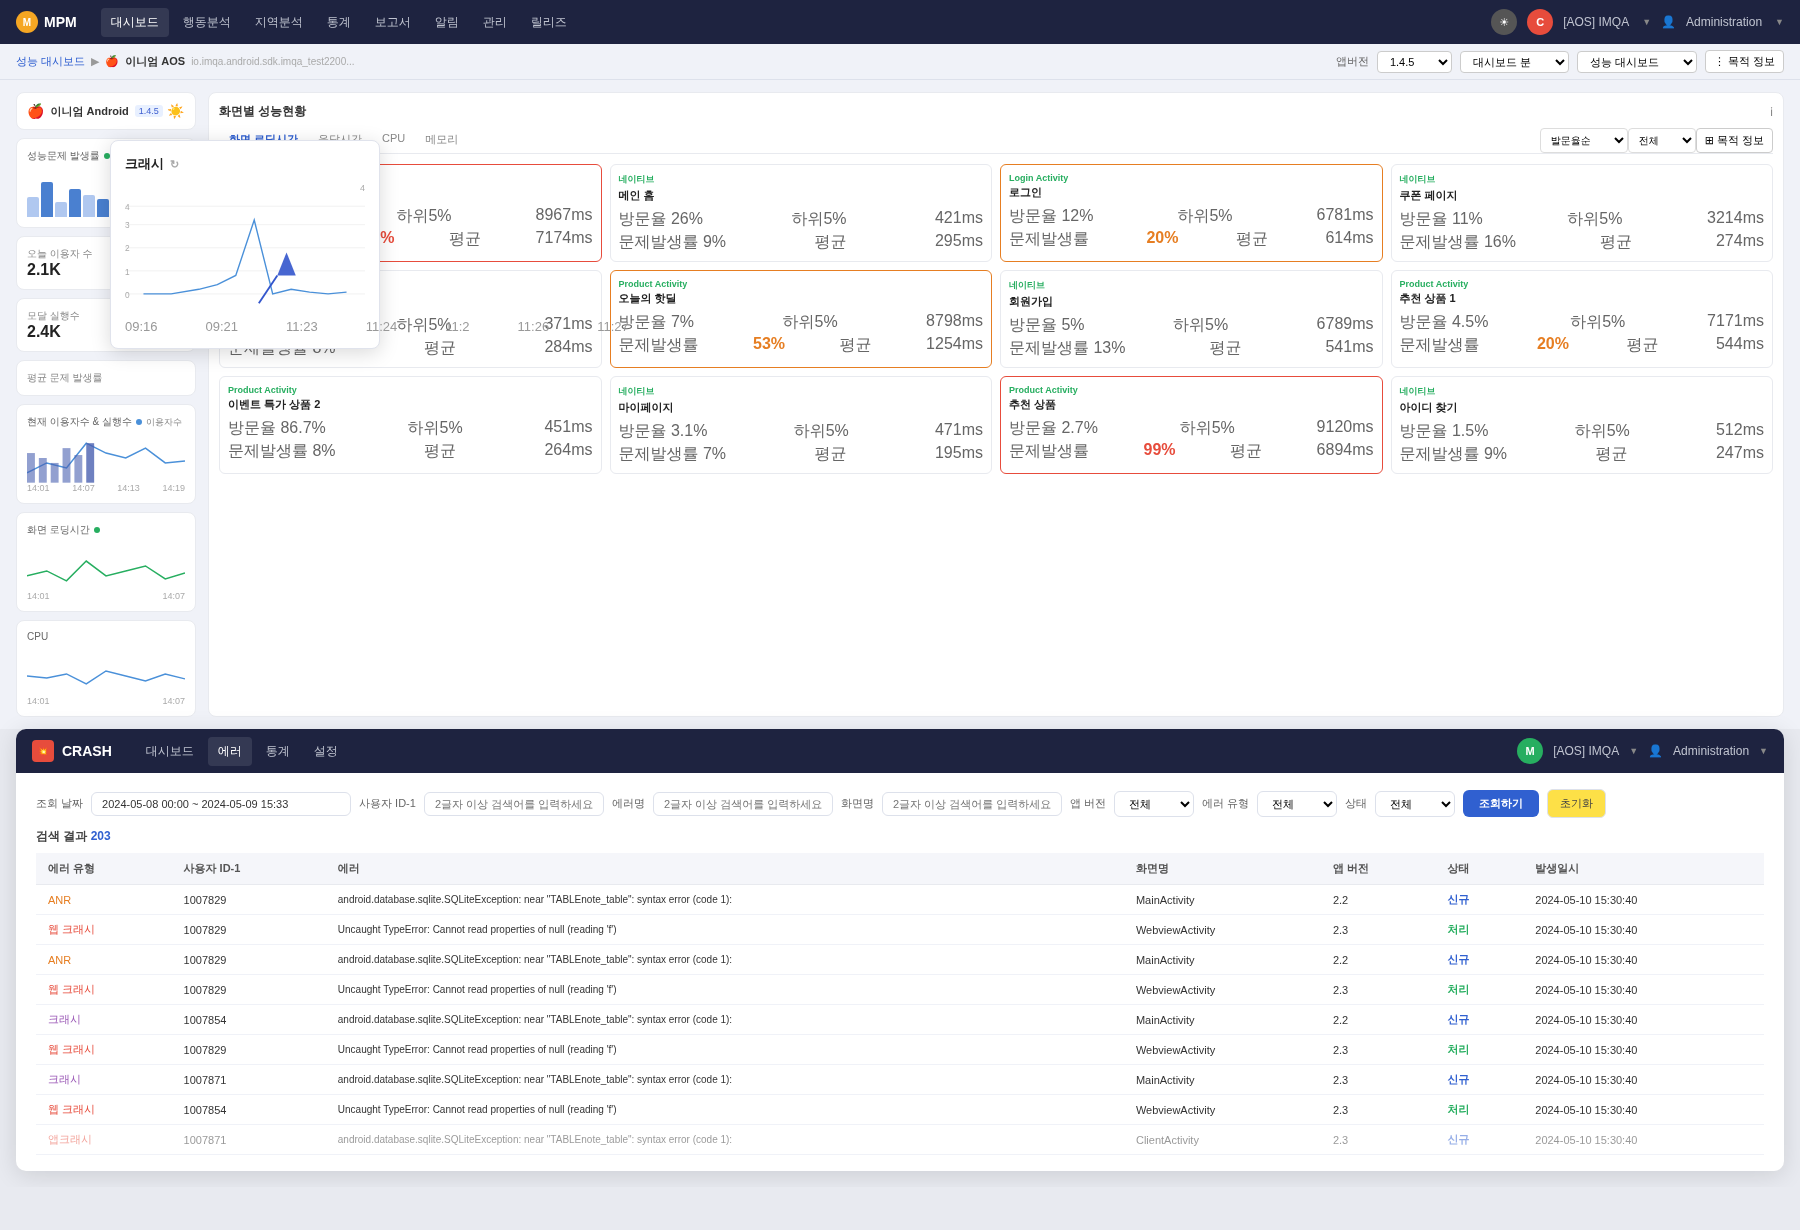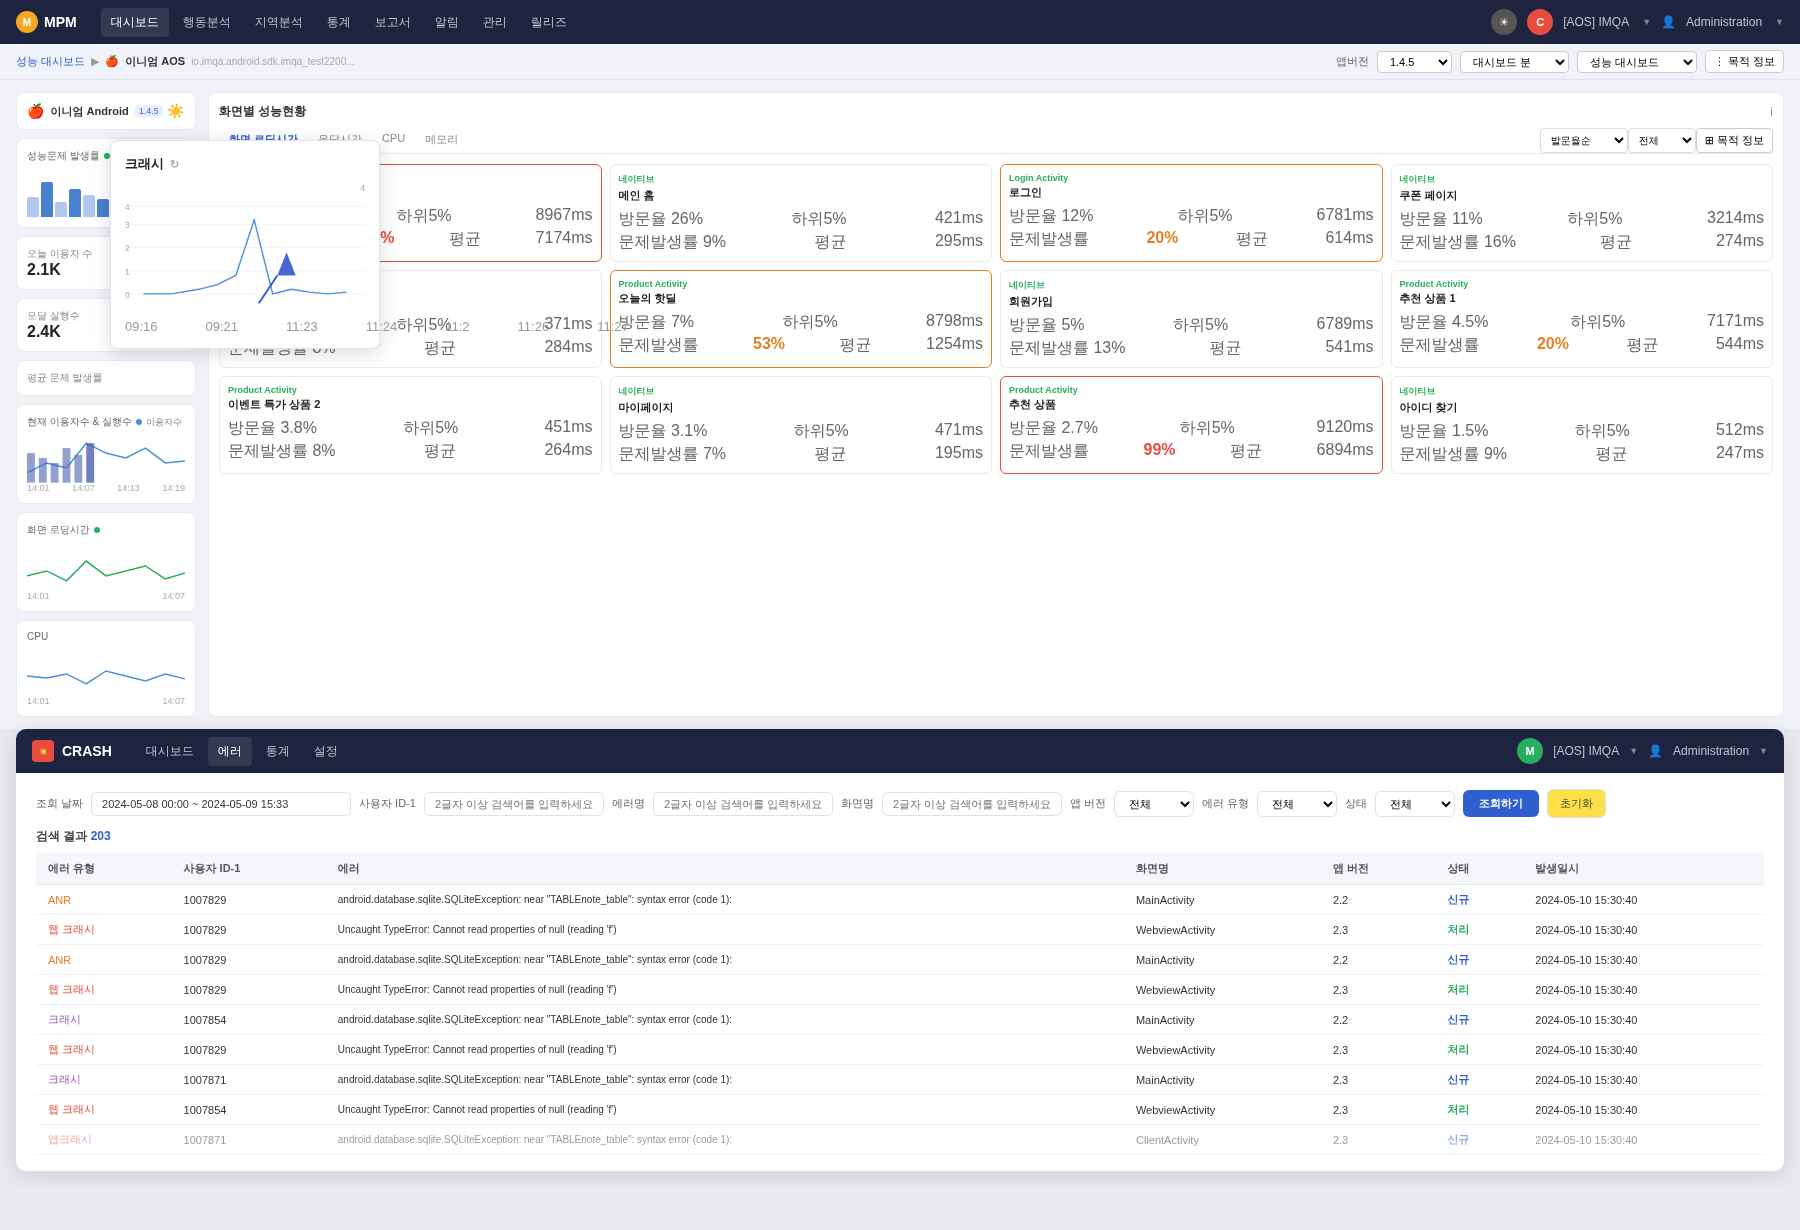--- a/index.html
+++ b/index.html
@@ -476,21 +476,21 @@
                 <span>544ms</span>
               </div>
           </div>
         </div>
 
         <div class="screen-card">
           <div class="screen-type native">Product Activity</div>
           <div class="screen-name">이벤트 특가 상품 2</div>
           <div class="screen-stats">
             <div class="screen-stat-row">
-                <span>방문율 3.8%</span>
+                <span>방문율 86.7%</span>
                 <span>하위5%</span>
                 <span>451ms</span>
               </div>
             <div class="screen-stat-row">
                 <span>문제발생률 8%</span>
                 <span>평균</span>
                 <span>264ms</span>
               </div>
           </div>
         </div>

